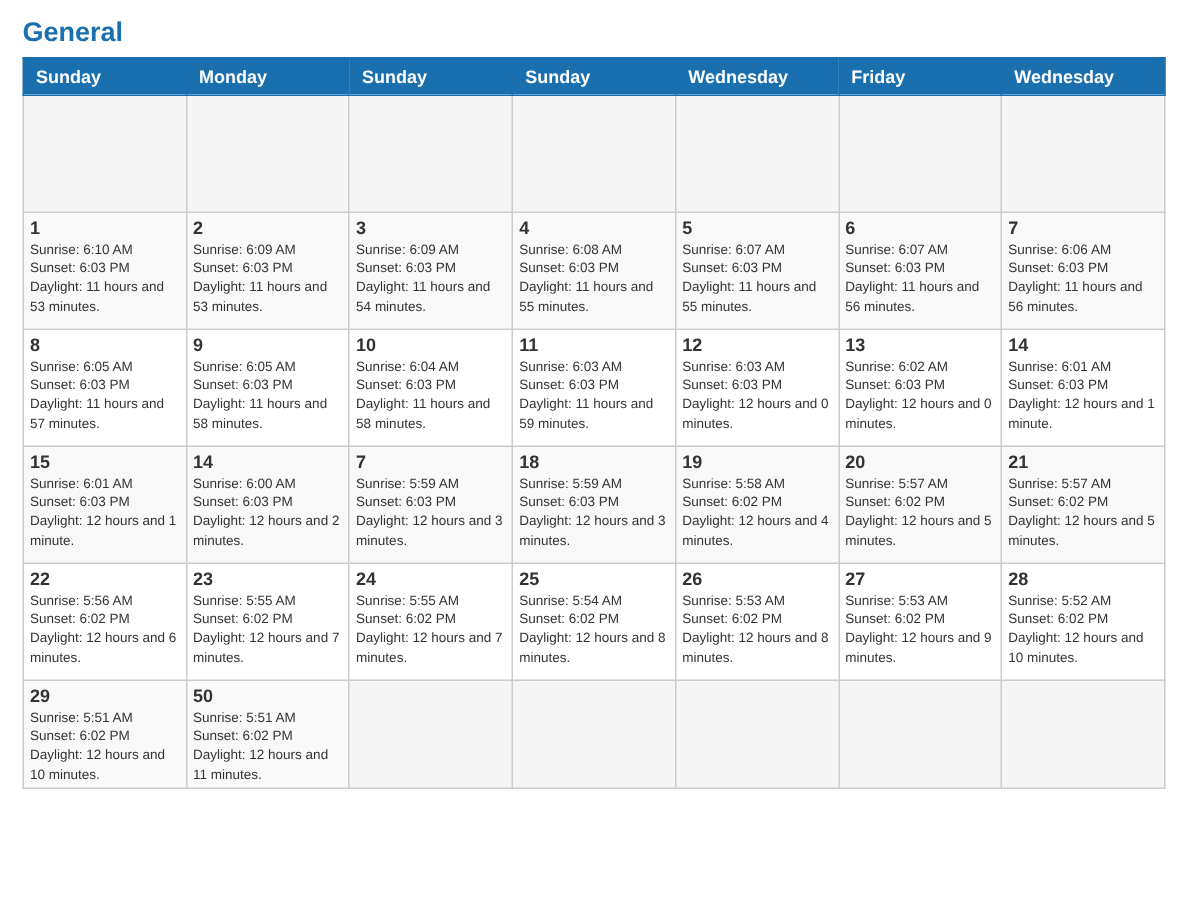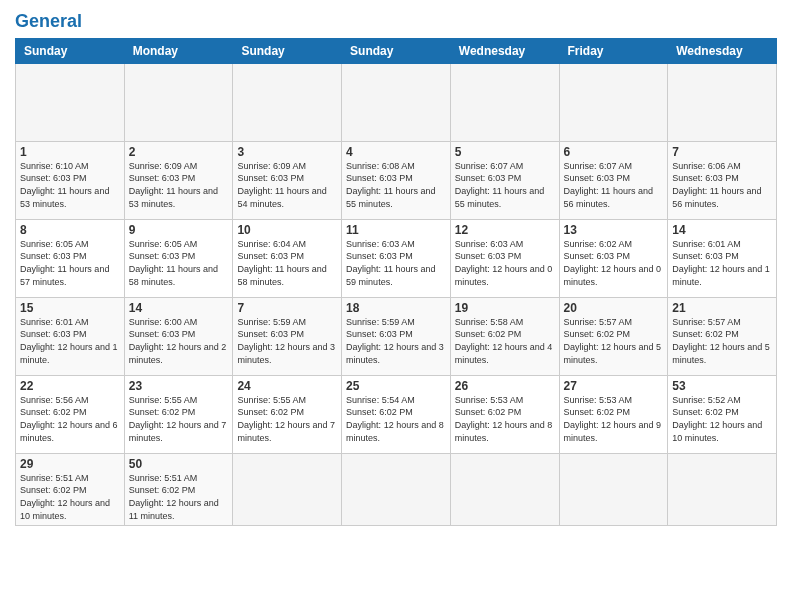--- a/index.html
+++ b/index.html
@@ -248,21 +248,21 @@
           </td>
           <td>
             <span class="day-num">26</span>
             <div class="day-info">Sunrise: 5:53 AM<br>Sunset: 6:02 PM<br>Daylight: 12 hours and 8 minutes.</div>
           </td>
           <td>
             <span class="day-num">27</span>
             <div class="day-info">Sunrise: 5:53 AM<br>Sunset: 6:02 PM<br>Daylight: 12 hours and 9 minutes.</div>
           </td>
           <td>
-            <span class="day-num">53</span>
+            <span class="day-num">28</span>
             <div class="day-info">Sunrise: 5:52 AM<br>Sunset: 6:02 PM<br>Daylight: 12 hours and 10 minutes.</div>
           </td>
         </tr>
         <tr class="last-row">
           <td>
             <span class="day-num">29</span>
             <div class="day-info">Sunrise: 5:51 AM<br>Sunset: 6:02 PM<br>Daylight: 12 hours and 10 minutes.</div>
           </td>
           <td>
             <span class="day-num">50</span>

